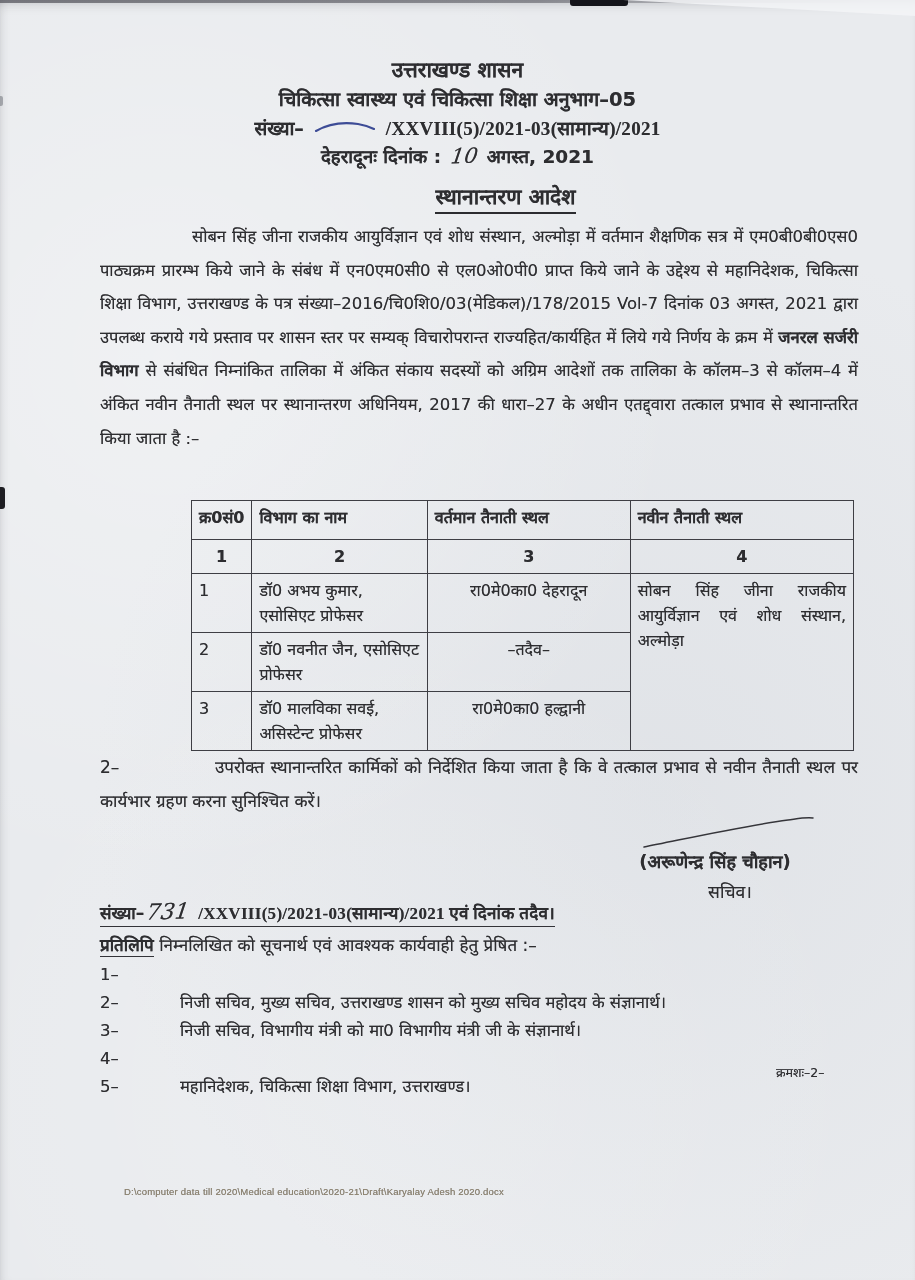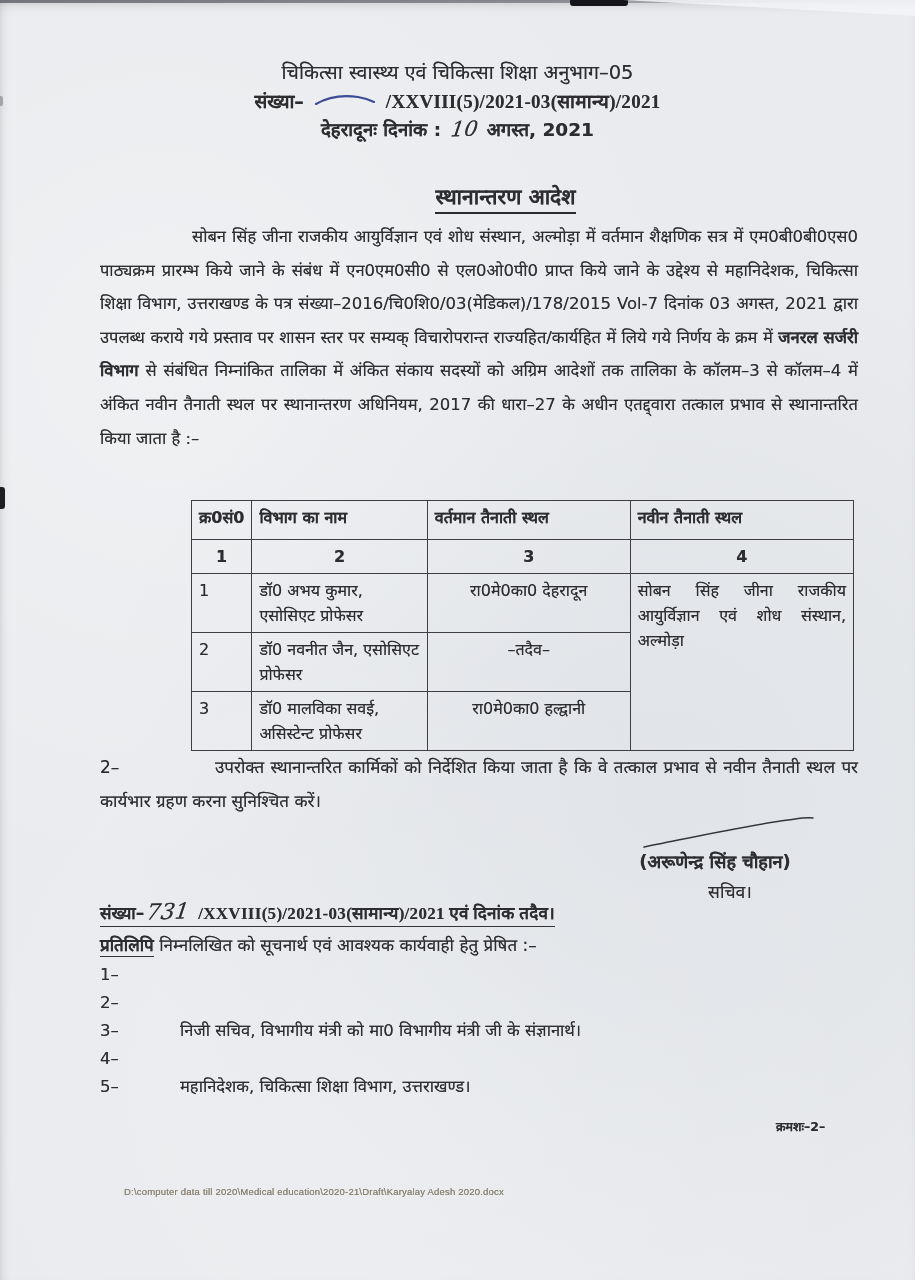--- a/index.html
+++ b/index.html
@@ -19,21 +19,21 @@
   .art-topline{position:absolute;top:0;left:0;width:872px;height:2.5px;
     background:linear-gradient(to right, rgba(70,70,78,.65), rgba(70,70,78,.5) 62%, rgba(70,70,78,0));}
   .art-topblob{position:absolute;top:0;left:570px;width:58px;height:6px;background:#14141a;border-radius:0 0 3px 3px;}
   .art-corner{position:absolute;top:0;right:0;width:292px;height:16px;background:#f3f5f7;opacity:.85;
     clip-path:polygon(0 0,100% 0,100% 100%);}
   .art-lefttick{position:absolute;top:487px;left:0;width:5px;height:22px;background:#1d1d22;border-radius:0 3px 3px 0;}
   .art-leftdot{position:absolute;top:96px;left:0;width:3px;height:10px;background:#7a7d84;opacity:.6;border-radius:0 2px 2px 0;}
   
   .doc-header{position:absolute;top:57px;left:0;width:100%;text-align:center;line-height:27px;}
   .h1{font-size:21px;font-weight:700;}
-  .h2{font-size:19.5px;font-weight:400;margin-top:2px;}
+  .h2{font-size:19.5px;font-weight:700;margin-top:2px;}
   .h3{font-size:19px;font-weight:700;margin-top:2px;display:flex;align-items:center;justify-content:center;gap:6px;}
   .h4{font-size:18.5px;font-weight:700;margin-top:1px;}
   .serif{font-family:"Liberation Serif","DejaVu Serif","DejaVu Sans",serif;letter-spacing:.3px;}
   .handwritten{font-family:"DejaVu Serif","DejaVu Sans",serif;font-style:italic;display:inline-block;
     transform:skewX(-10deg) rotate(-2deg);font-weight:400;font-size:21px;padding:0 3px;}
   .penstroke{display:inline-block;margin:0 4px;}
   
   .title{position:absolute;top:182px;left:0;width:100%;text-align:center;padding-left:48px;}
   .title span{font-size:21px;font-weight:700;border-bottom:2px solid #2c2c30;padding-bottom:3px;}
   
@@ -61,36 +61,37 @@
   .endors-no{position:absolute;top:899px;left:100px;font-size:17px;font-weight:700;white-space:nowrap;}
   .endors-no .uline{border-bottom:1.7px solid #333338;padding-bottom:2px;display:inline-block;}
   .endors-no .handwritten{font-size:22px;font-weight:400;}
   .copy-line{position:absolute;top:933px;left:100px;font-size:17px;white-space:nowrap;}
   .copy-line .lbl{font-weight:700;border-bottom:1.7px solid #333338;padding-bottom:1px;}
   .copy-list{position:absolute;top:962px;left:100px;width:760px;}
   .copy-item{display:flex;height:28px;font-size:16.5px;line-height:26px;}
   .copy-item .num{width:80px;flex:0 0 80px;}
   .copy-item .itxt{white-space:nowrap;}
   
-  .contin{position:absolute;top:1118px;left:776px;font-size:12.5px;font-weight:700;}
+  .contin{position:absolute;top:1064px;left:776px;font-size:12.5px;font-weight:400;}
   .footer-path{position:absolute;top:1186px;left:108px;font-size:9.5px;color:#90856f;
     font-family:"Liberation Sans","DejaVu Sans",sans-serif;letter-spacing:.2px;filter:blur(.3px);margin-left:16px;}
 </style>
 </head>
 <body>
 
 <div class="page txt">
 
   <div class="art-topline"></div>
   <div class="art-topblob"></div>
   <div class="art-corner"></div>
   <div class="art-leftdot"></div>
   <div class="art-lefttick"></div>
 
   <header class="doc-header">
+    <div class="h1">उत्तराखण्ड शासन</div>
     <div class="h2">चिकित्सा स्वास्थ्य एवं चिकित्सा शिक्षा अनुभाग–05</div>
     <div class="h3">
       <span>संख्या–</span>
       <span class="penstroke">
         <svg width="62" height="15" viewBox="0 0 62 15">
             <path d="M2,11 C14,4 30,2 44,4 C50,5 56,7 60,9" fill="none" stroke="#2a3a8c" stroke-width="2.1" stroke-linecap="round" opacity="0.9"></path>
           </svg>
       </span>
       <span class="serif">/XXVIII(5)/2021-03(सामान्य)/2021</span>
     </div>
@@ -170,20 +171,21 @@
     <span class="lbl">प्रतिलिपि</span>
     <span>निम्नलिखित को सूचनार्थ एवं आवश्यक कार्यवाही हेतु प्रेषित :–</span>
   </div>
 
   <div class="copy-list">
     <div class="copy-item">
       <span class="num">1–</span>
     </div>
     <div class="copy-item">
       <span class="num">2–</span>
+      <span class="itxt">निजी सचिव, मुख्य सचिव, उत्तराखण्ड शासन को मुख्य सचिव महोदय के संज्ञानार्थ।</span>
     </div>
     <div class="copy-item">
       <span class="num">3–</span>
       <span class="itxt">निजी सचिव, विभागीय मंत्री को मा0 विभागीय मंत्री जी के संज्ञानार्थ।</span>
     </div>
     <div class="copy-item">
       <span class="num">4–</span>
     </div>
     <div class="copy-item">
       <span class="num">5–</span>

